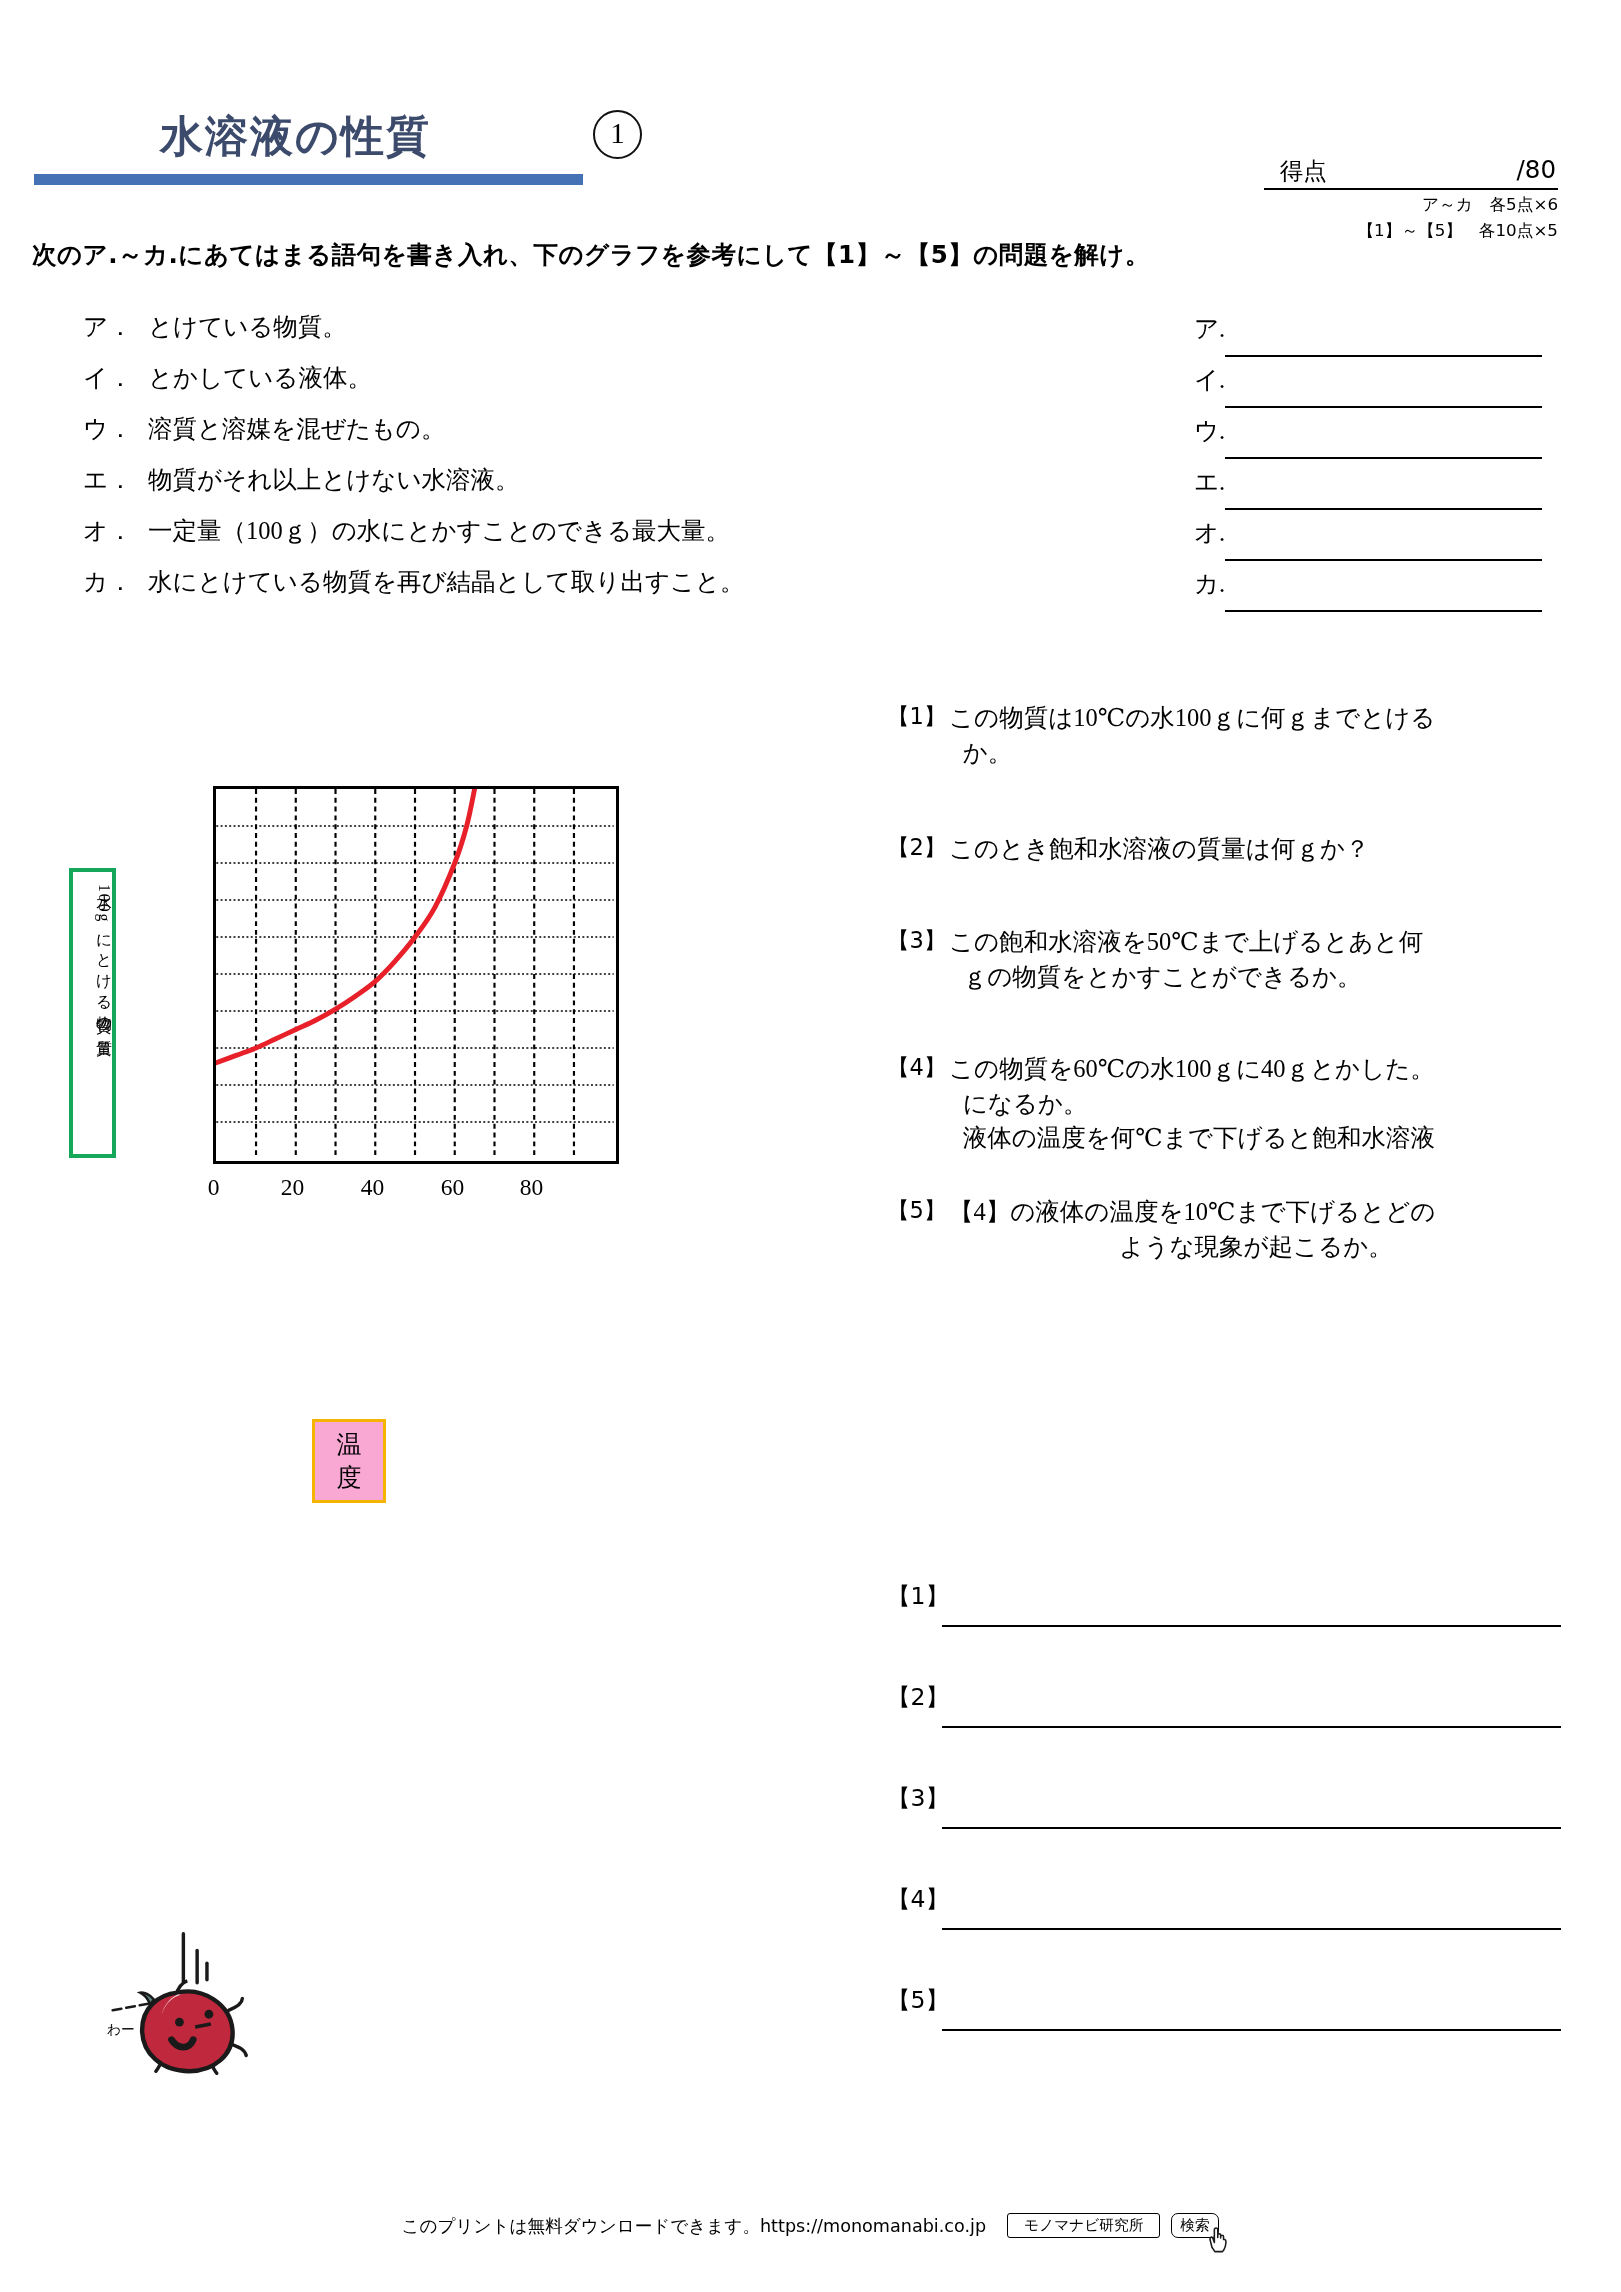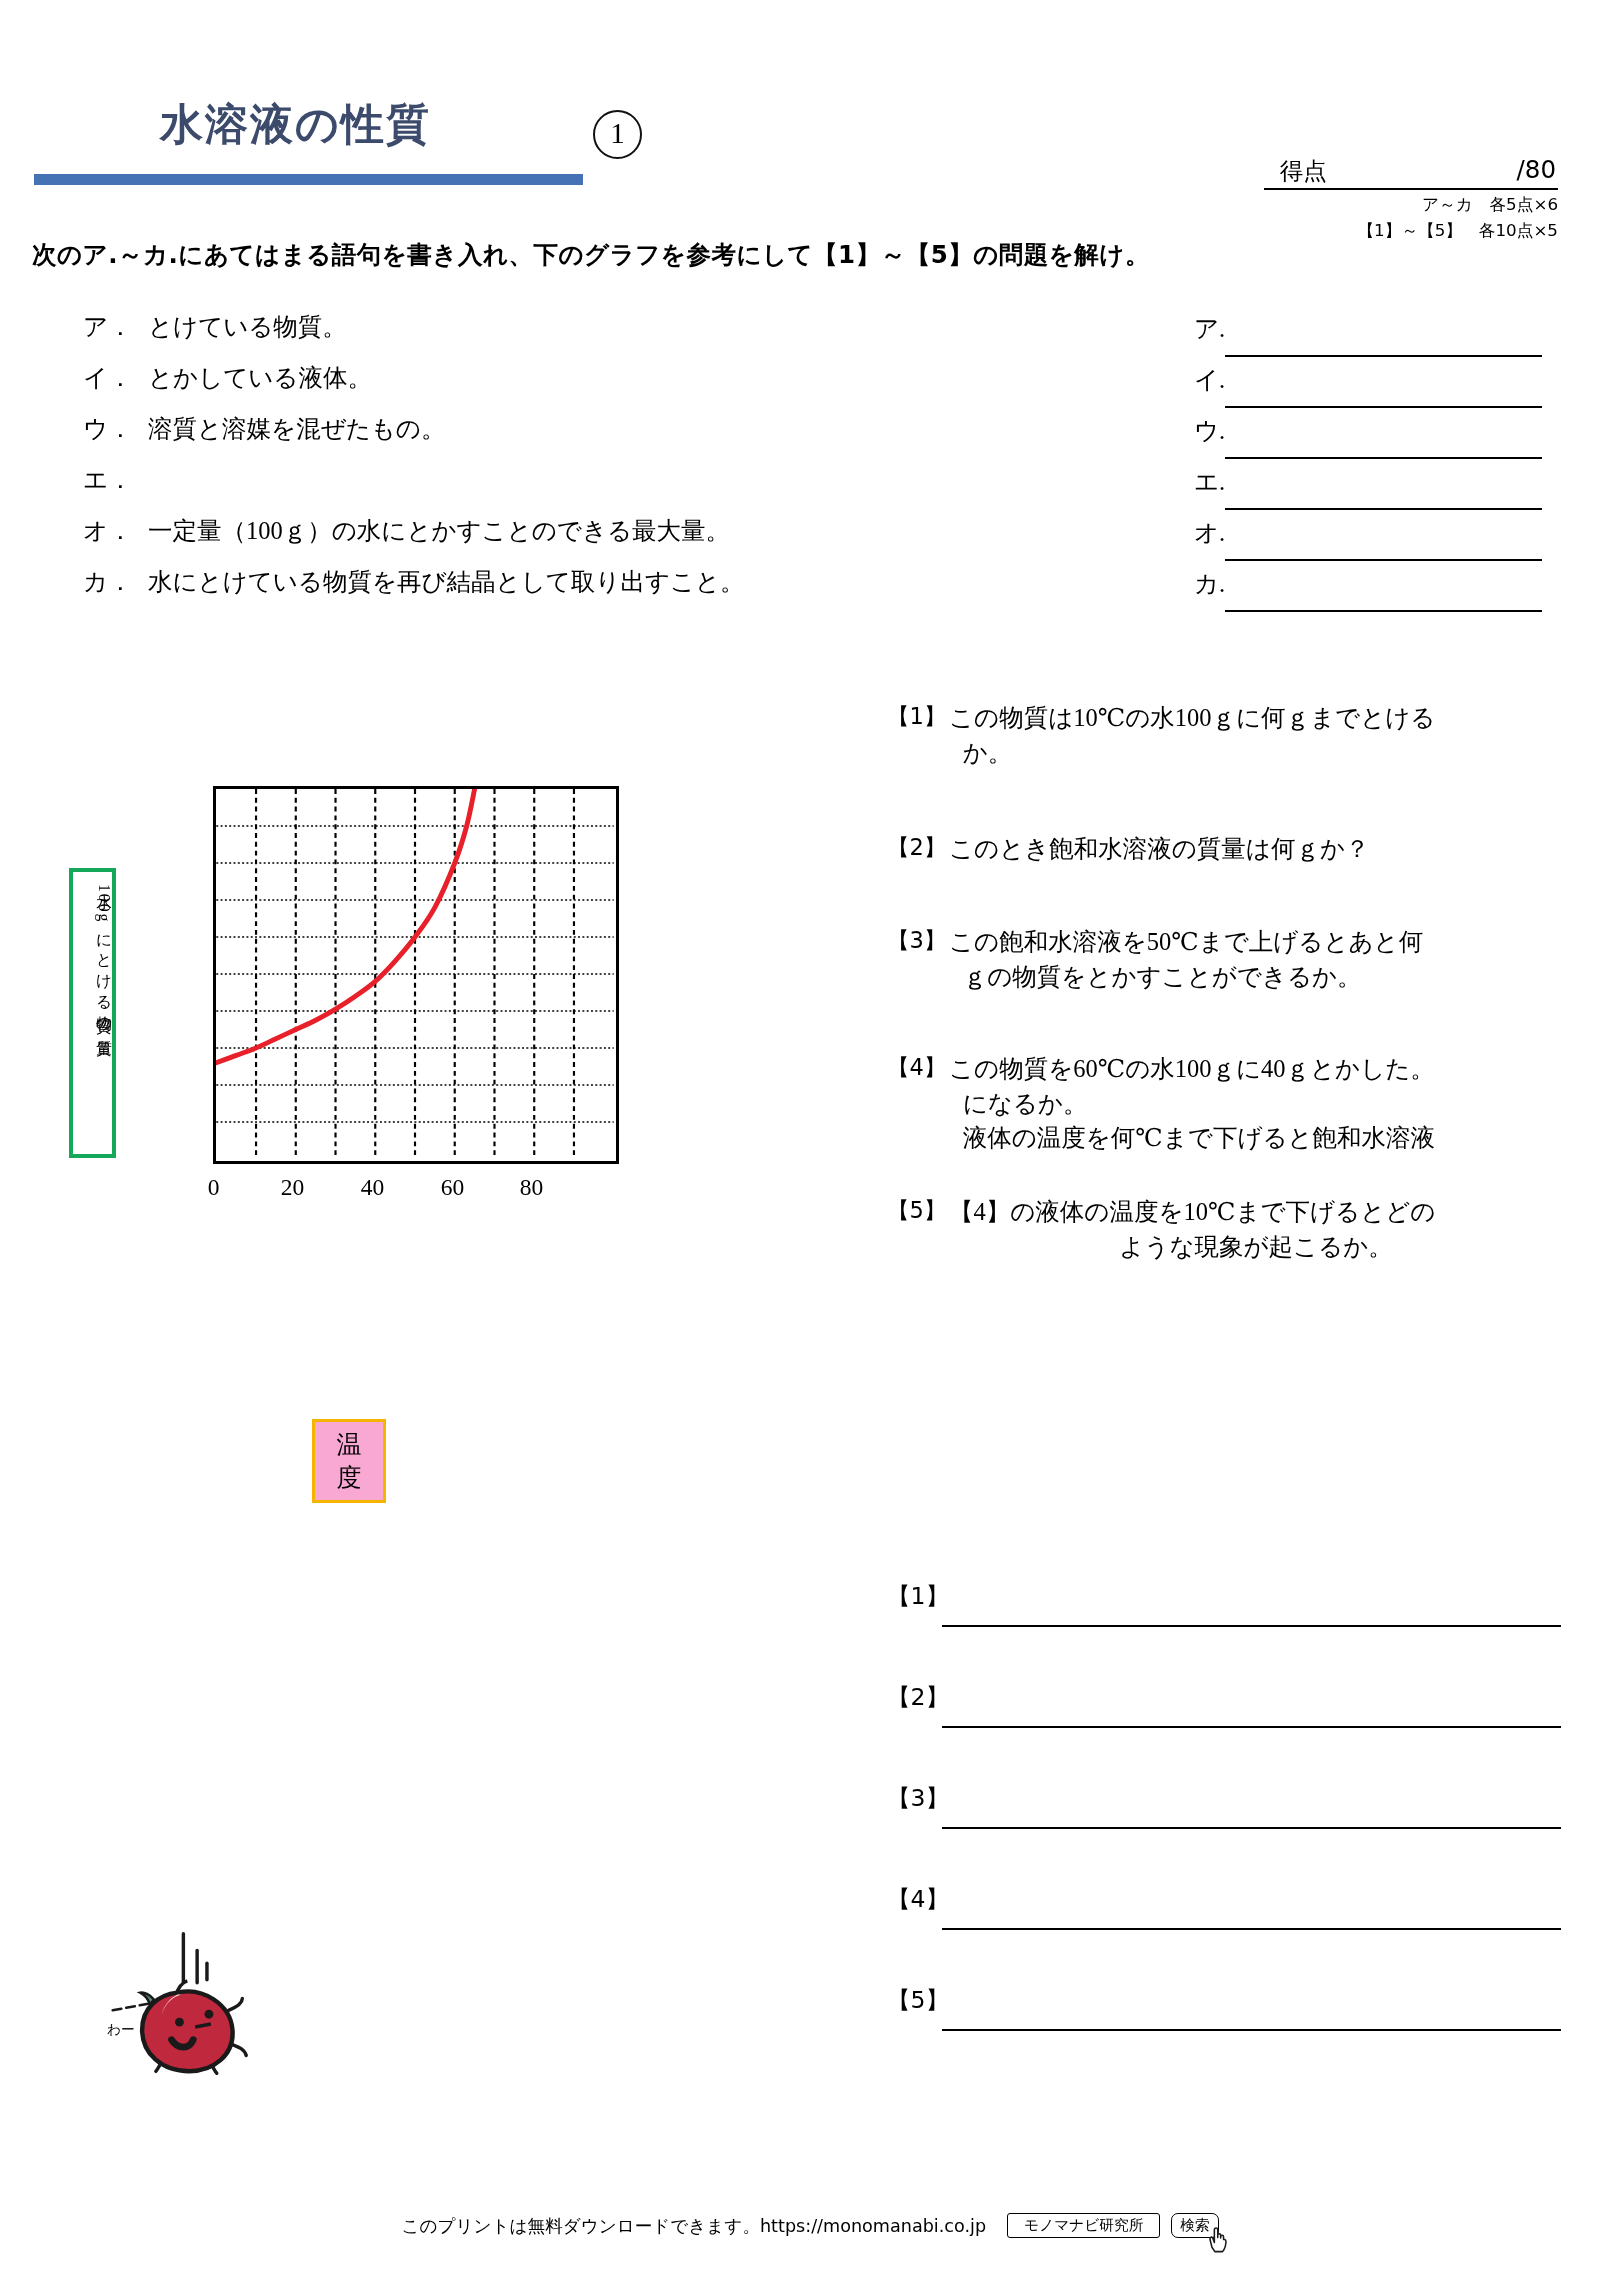--- a/index.html
+++ b/index.html
@@ -16,21 +16,21 @@
     width: 1621px;
     height: 2293px;
     background: #fff;
     overflow: hidden;
   }
 
   
   #title {
     position: absolute;
     left: 160px;
-    top: 96px;
+    top: 108px;
     font-size: 43px;
     font-weight: bold;
     color: #3c4a6b;
     letter-spacing: 2px;
     font-family: Liberation Sans, sans-serif;
   }
   #title-number {
     position: absolute;
     left: 593px;
     top: 110px;
@@ -310,20 +310,21 @@
     <div class="term-row">
       <span class="term-key">イ．</span>
       <span class="term-text">とかしている液体。</span>
     </div>
     <div class="term-row">
       <span class="term-key">ウ．</span>
       <span class="term-text">溶質と溶媒を混ぜたもの。</span>
     </div>
     <div class="term-row">
       <span class="term-key">エ．</span>
+      <span class="term-text">物質がそれ以上とけない水溶液。</span>
     </div>
     <div class="term-row">
       <span class="term-key">オ．</span>
       <span class="term-text">一定量（100ｇ）の水にとかすことのできる最大量。</span>
     </div>
     <div class="term-row">
       <span class="term-key">カ．</span>
       <span class="term-text">水にとけている物質を再び結晶として取り出すこと。</span>
     </div>
   </div>

